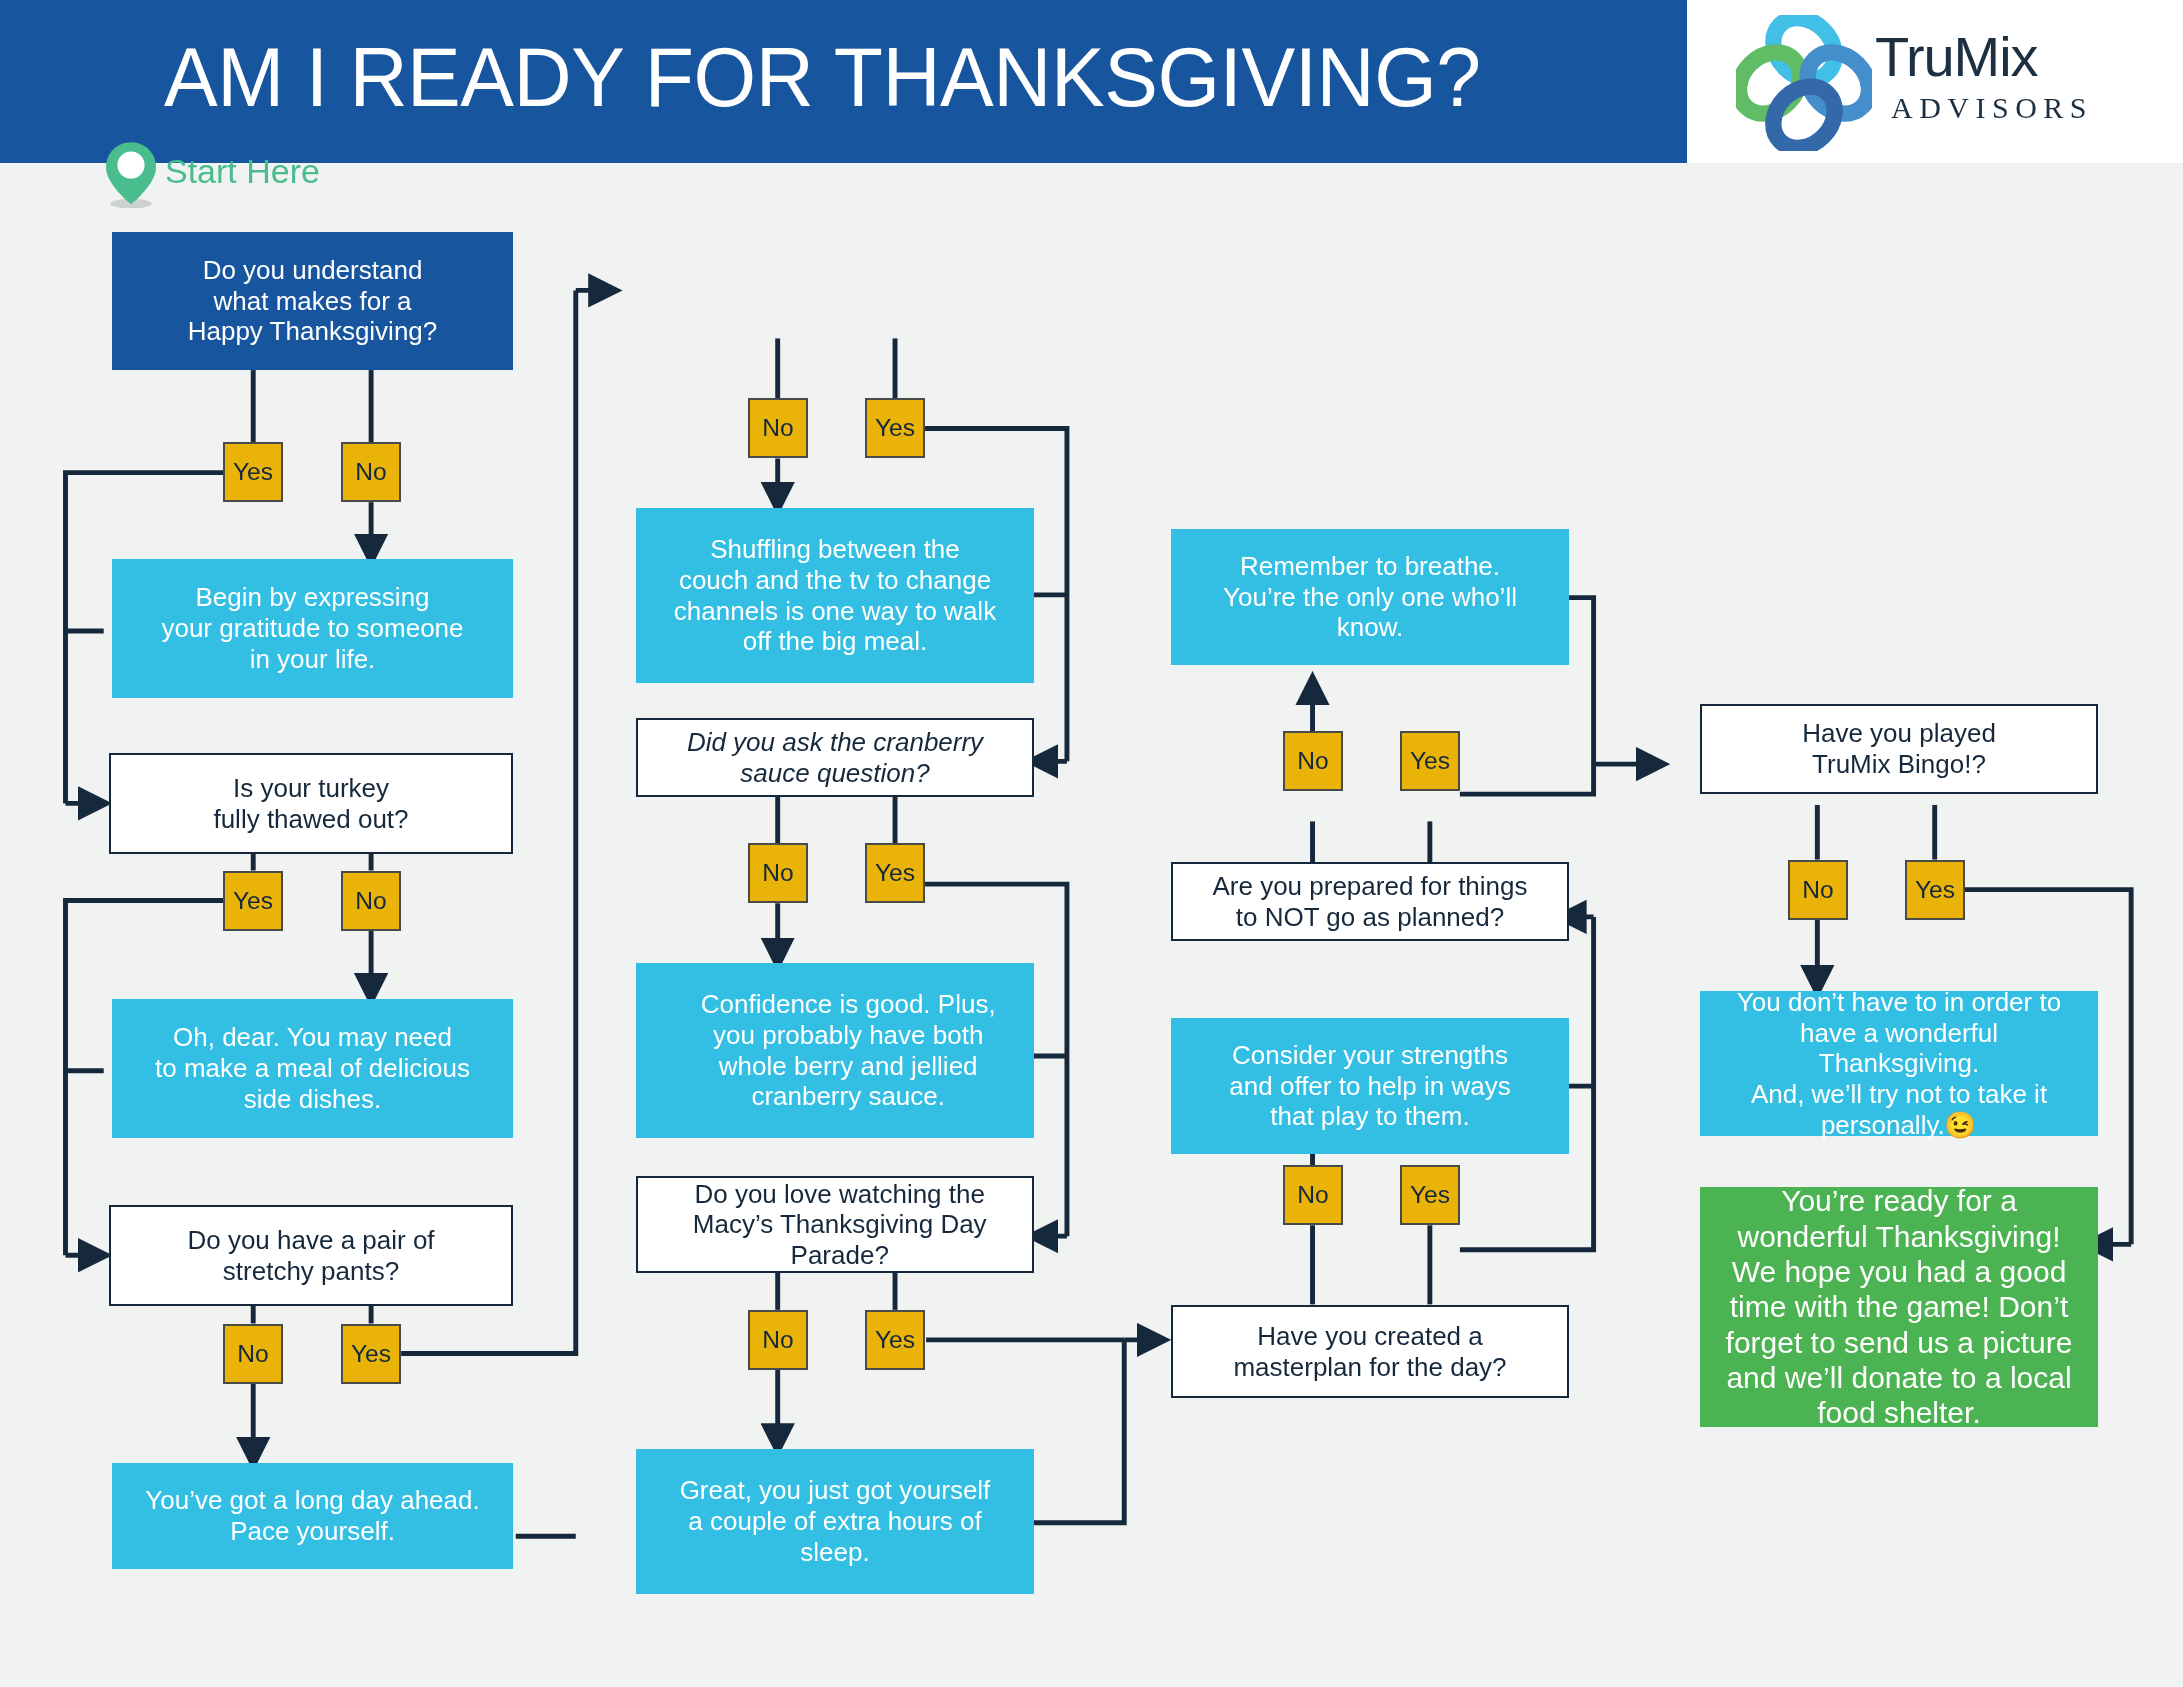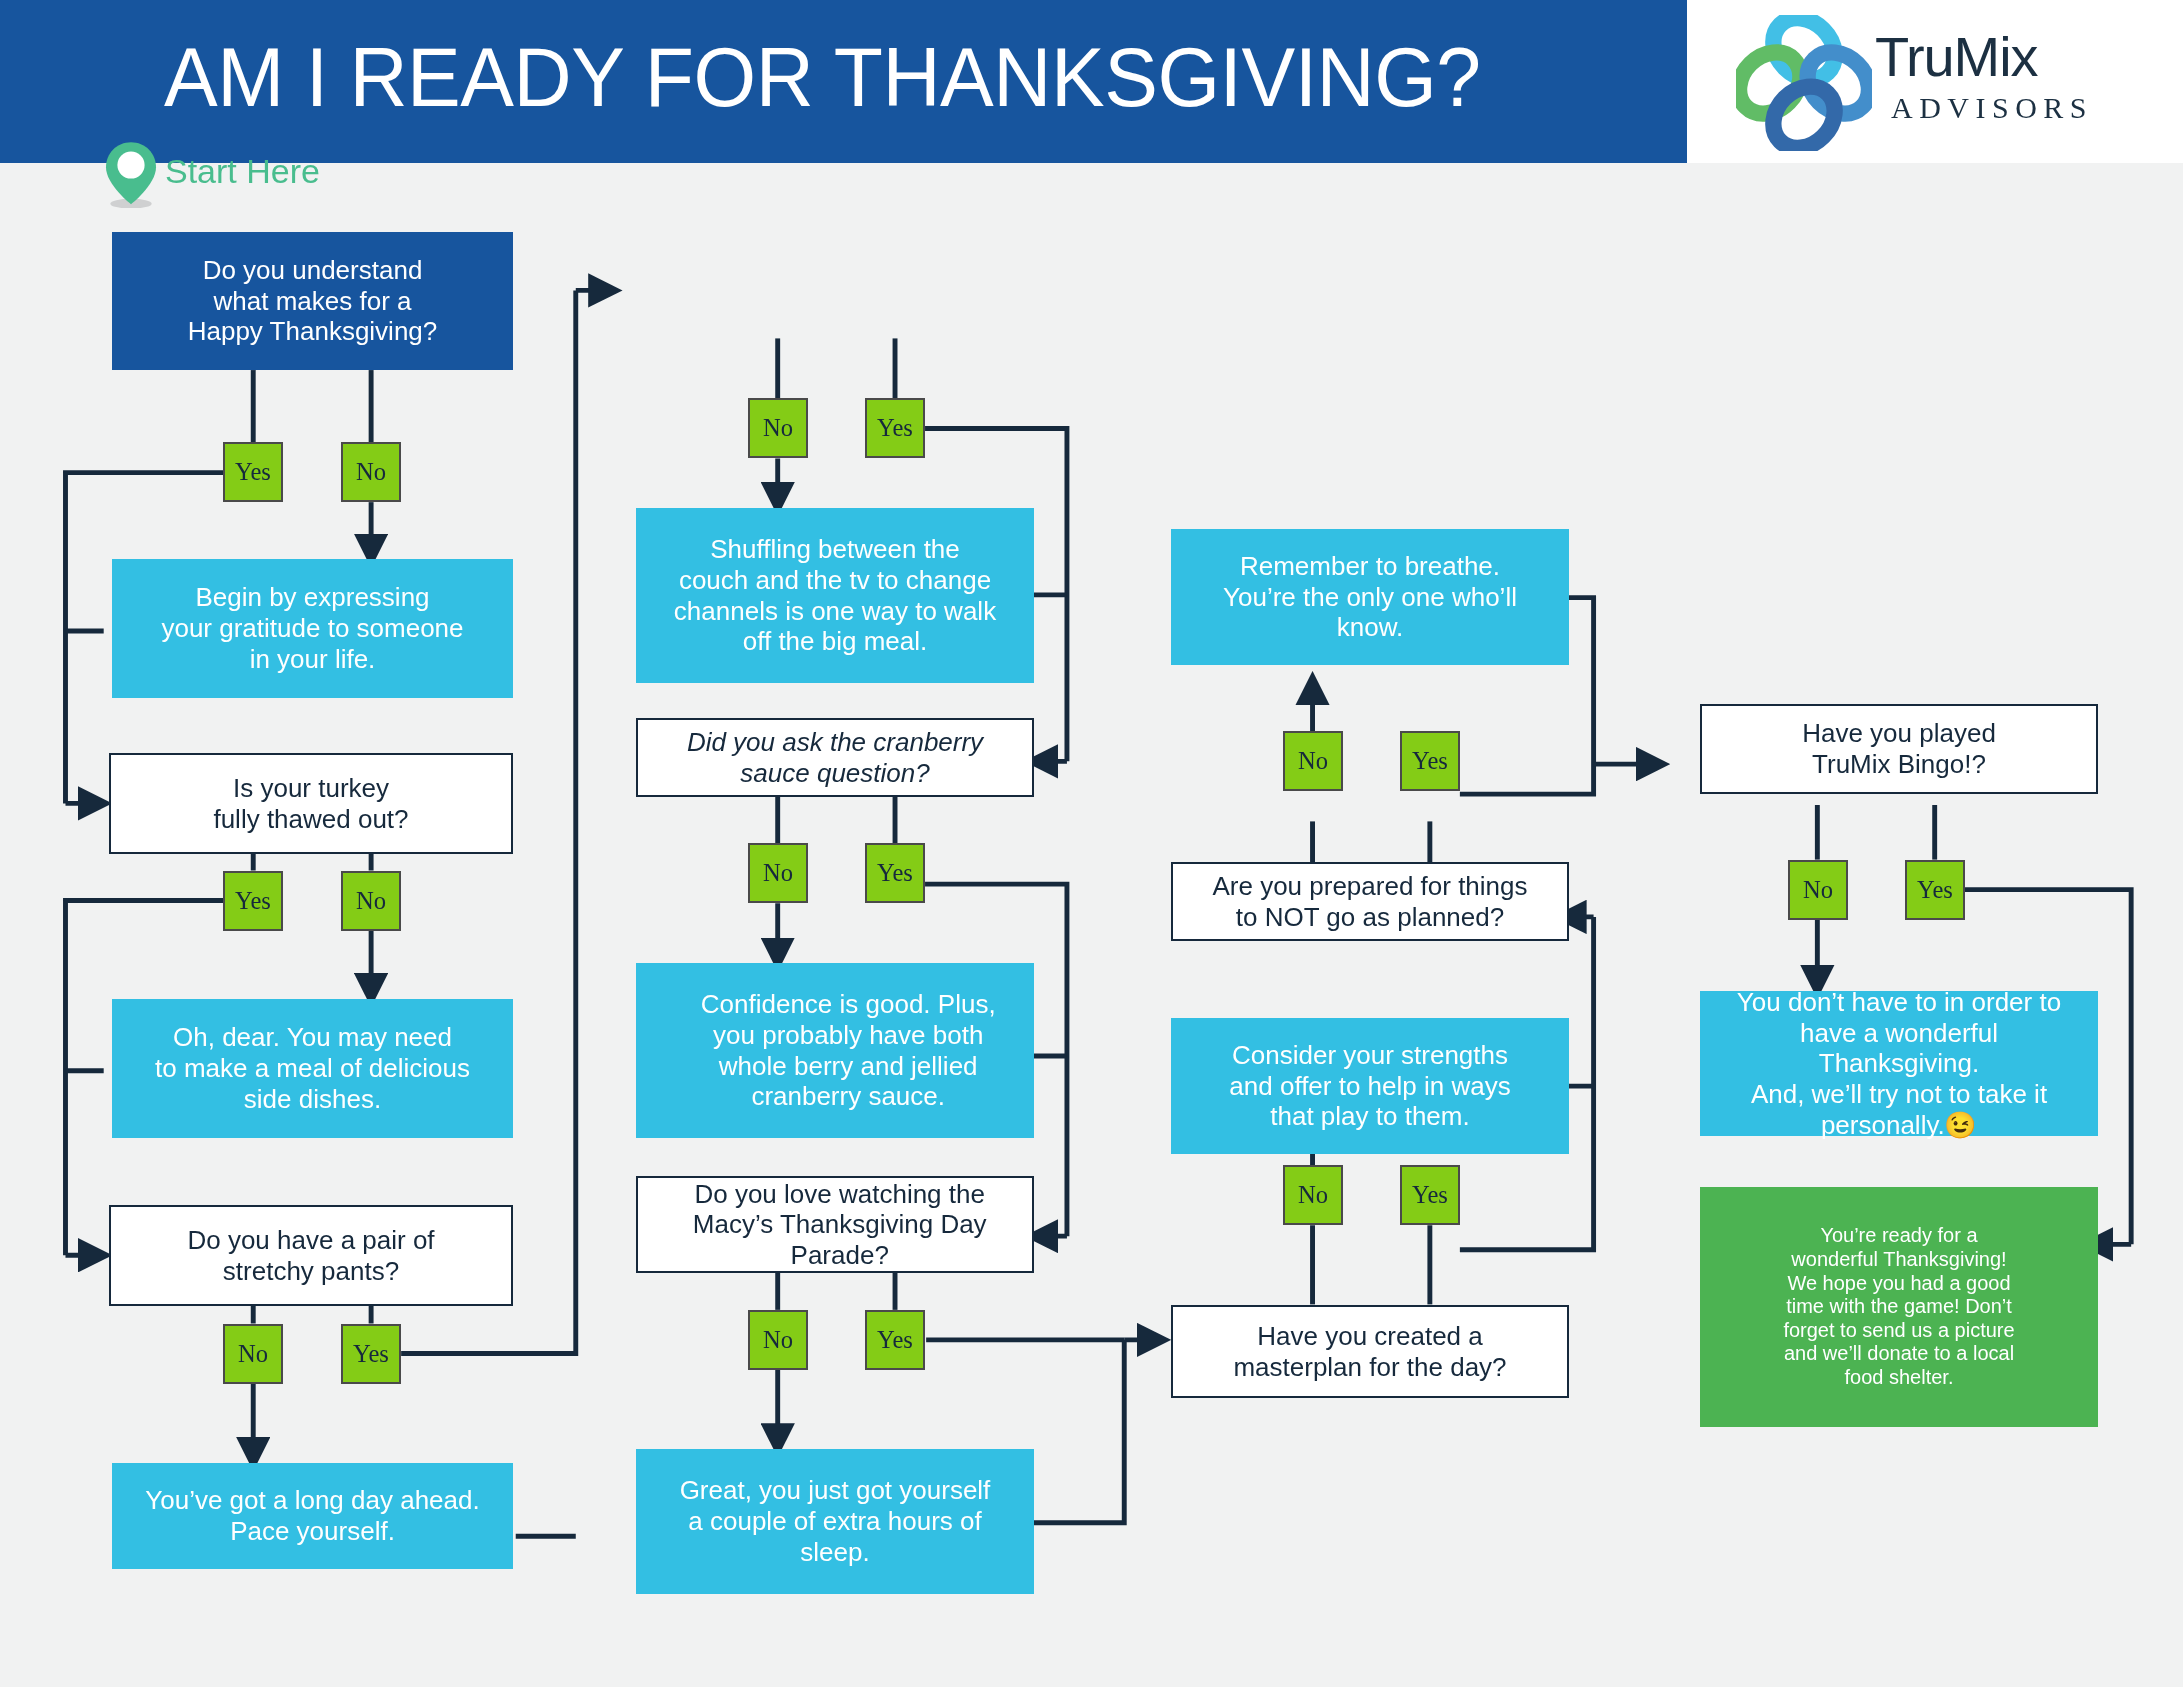--- a/index.html
+++ b/index.html
@@ -78,35 +78,35 @@
     text-align: center;
     font-family: "Liberation Sans", sans-serif;
     line-height: 1.18;
     padding: 4.4px 18.6px;
   }
   .node .txt { display: block; width: 100%; }
 
   .node.start  { background: #17559e; color: #ffffff; font-size: 26px; }
   .node.action { background: #33bfe3; color: #ffffff; font-size: 26px; }
   .node.green  { background: #4cb council; }
-  .node.green  { background: #4cb352; color: #ffffff; font-size: 20px; }
+  .node.green  { background: #4cb352; color: #ffffff; font-size: 30px; }
   .node.q {
     background: #ffffff; color: #16293c; font-size: 26px;
     border: 2.7px solid #16293c;
   }
 
   
   .yn {
     position: absolute;
     width: 60px; height: 60px;
-    background: #84cc16;
+    background: #eab308;
     border: 2.7px solid #4a4a4a;
     display: flex; align-items: center; justify-content: center;
     font-size: 24.6px; color: #16293c;
-    font-family: Liberation Serif, serif;
+    font-family: Liberation Sans, sans-serif;
     z-index: 5;
   }
 </style>
 </head>
 <body>
 
 <div id="page">
 
   <div id="header">
     <div id="header-title">AM I READY FOR THANKSGIVING?</div>

